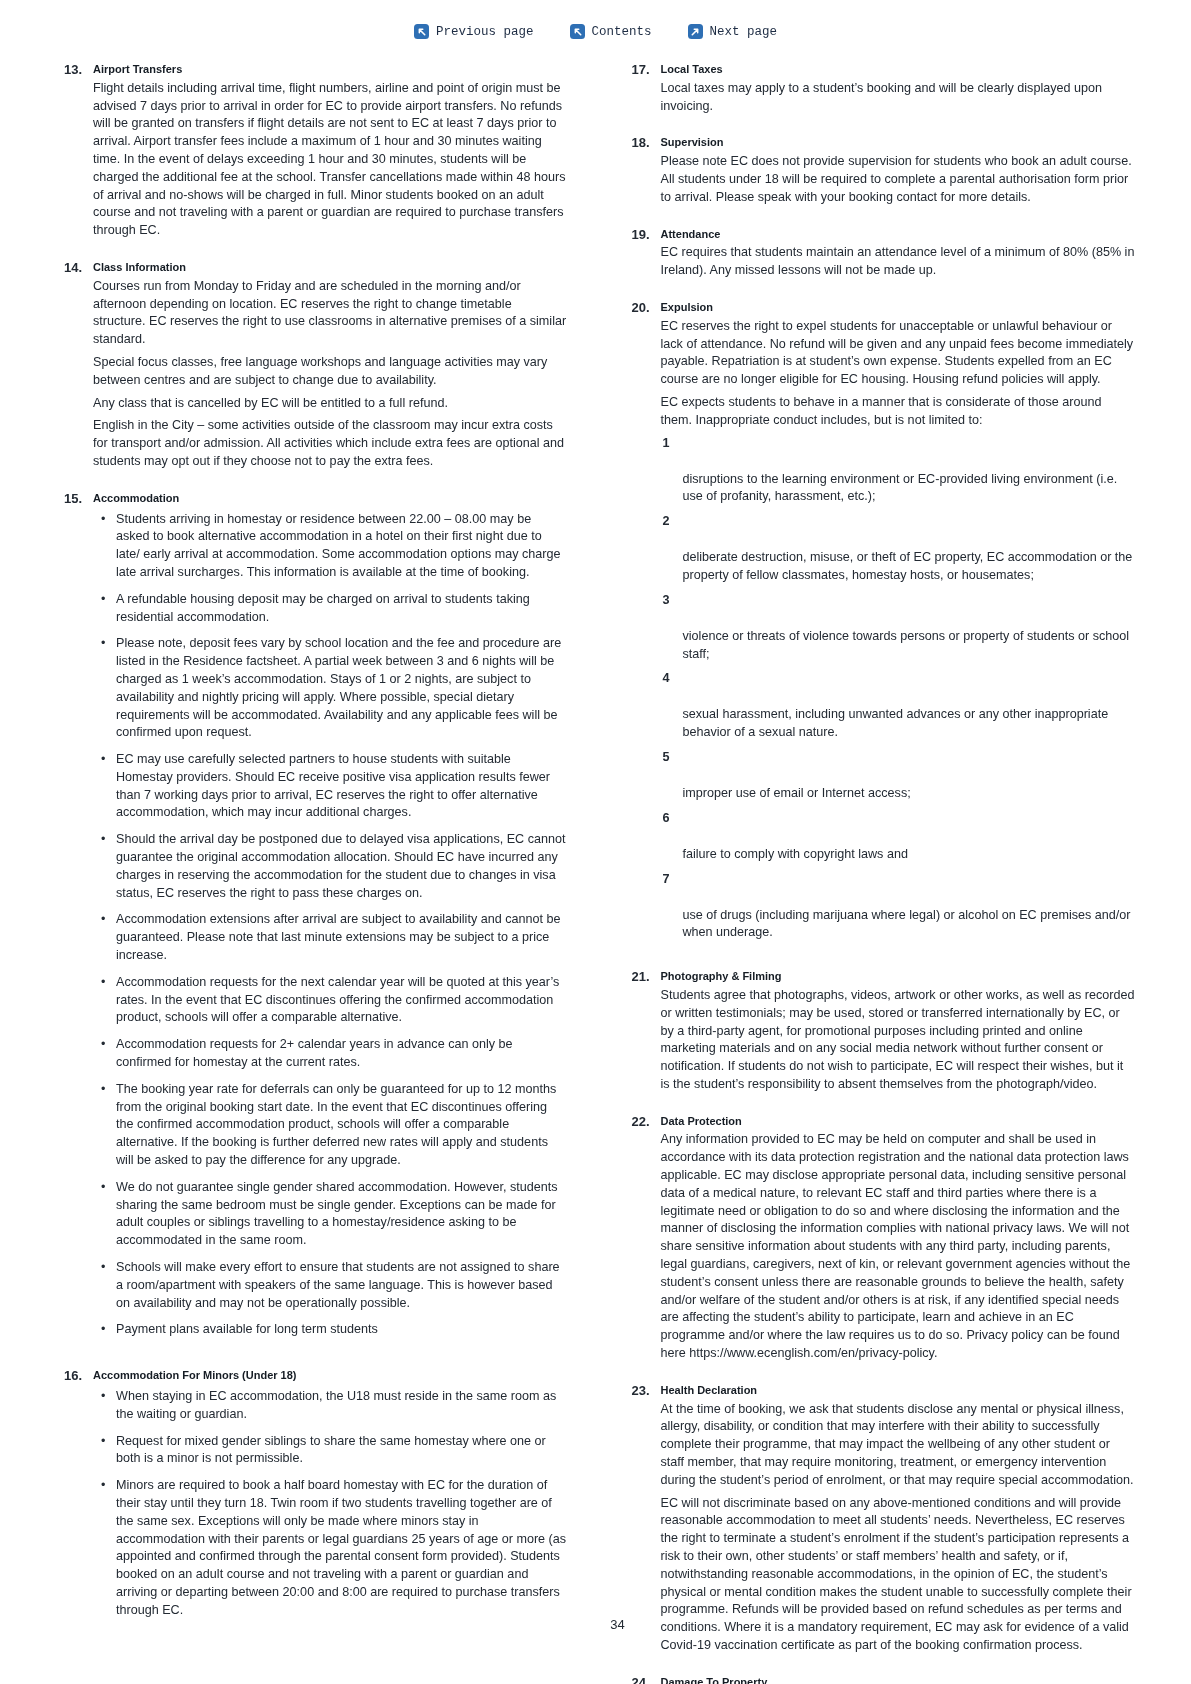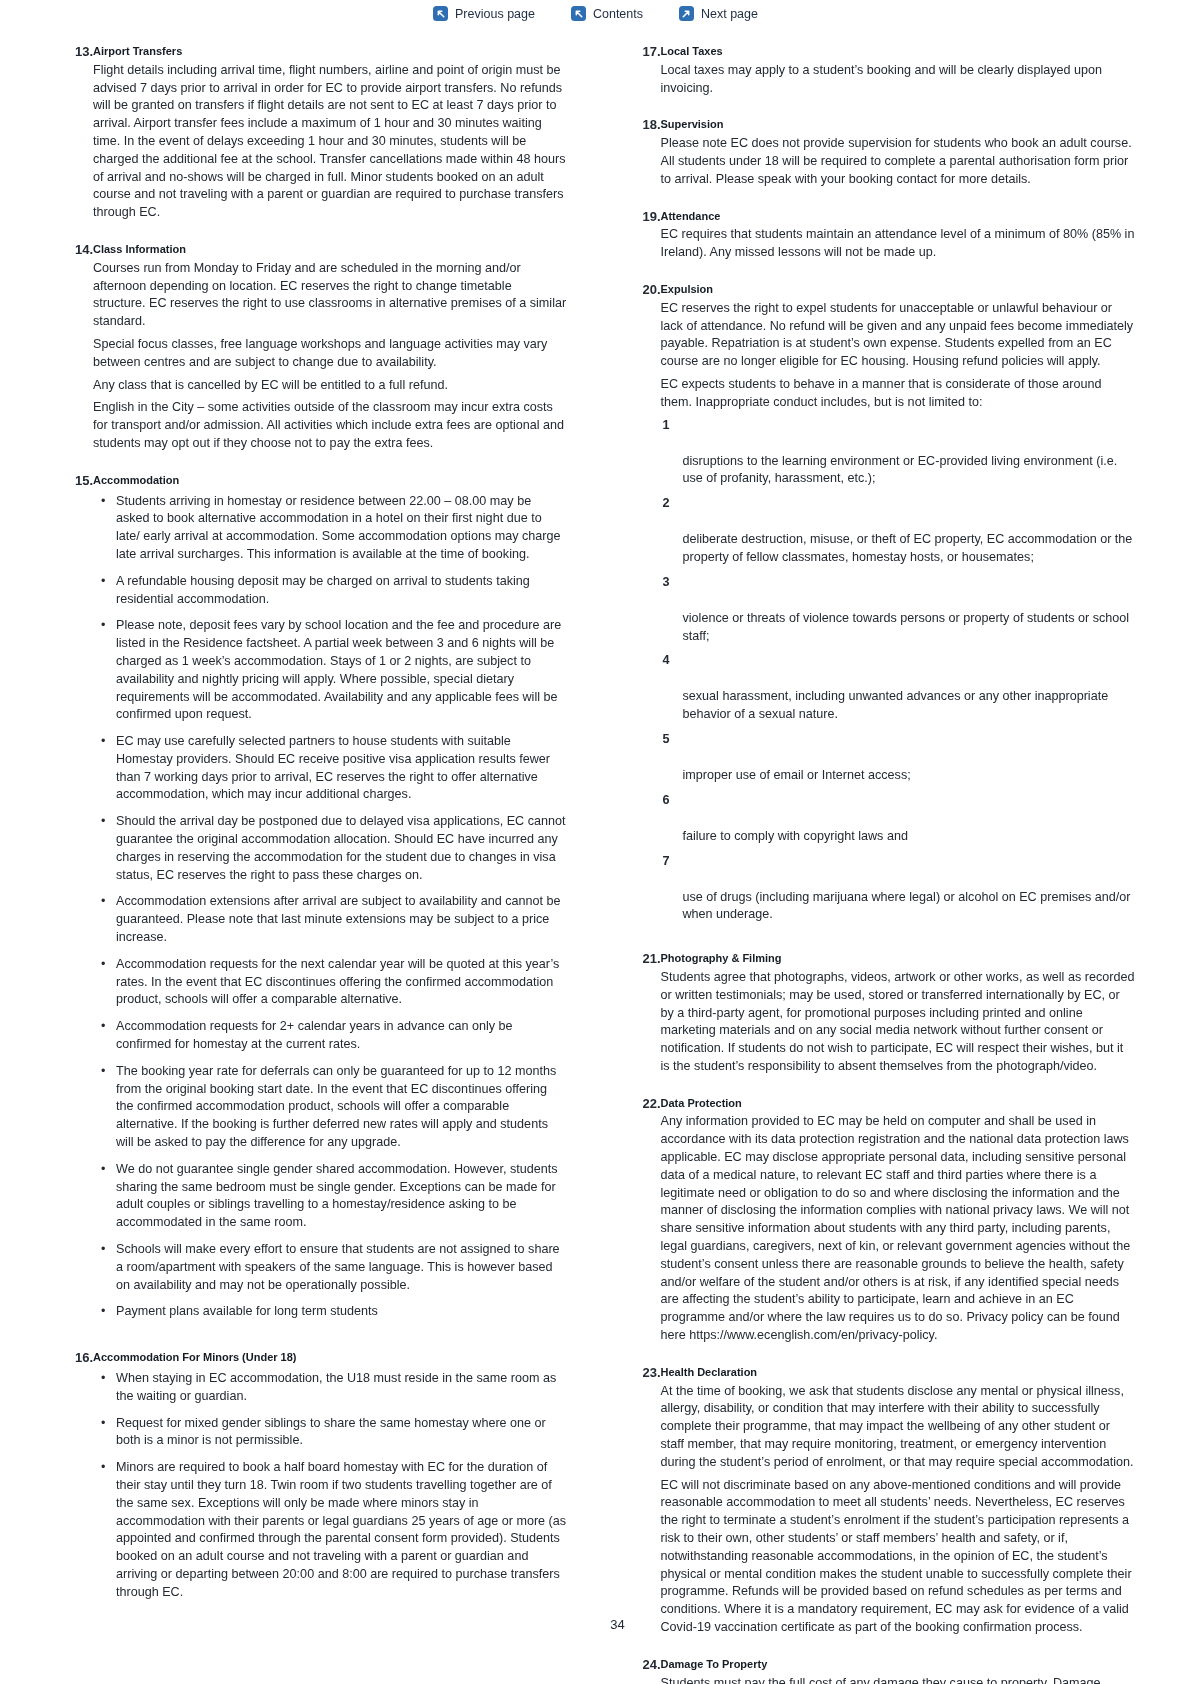--- a/index.html
+++ b/index.html
@@ -7,21 +7,21 @@
   body {
     width:1191px; height:1684px;
     background:#ffffff;
     font-family:"Liberation Sans", sans-serif;
     color:#232a33;
     position:relative;
     overflow:hidden;
   }
   .topnav {
     display:flex; justify-content:center; align-items:center;
-    gap:36px; padding-top:6px;
+    gap:36px; padding-top:24px;font-family:Liberation Mono, monospace;
   }
   .nav-link {
     display:flex; align-items:center; gap:7px;
     font-size:12.5px; color:#1e2d44; font-weight:500;
     text-decoration:none; cursor:pointer;
   }
   .nav-icon {
     width:15px; height:15px; border-radius:3.5px;
     background:#2e6fb4; display:flex; align-items:center; justify-content:center;
     flex:none;
@@ -33,21 +33,21 @@
   }
   .col { flex:1; min-width:0; }
   .section {
     display:grid;
     grid-template-columns:29px 1fr;
     margin-bottom:19px;
     font-size:12.6px; line-height:17.8px;
   }
   .sec-num {
     grid-column:1; grid-row:1;
-    font-weight:700; font-size:13px; line-height:17.8px;text-align:right;
+    font-weight:700; font-size:13px; line-height:17.8px;
   }
   .sec-title {
     grid-column:2; grid-row:1;
     font-weight:700; font-size:11px; line-height:17.8px;
     margin:0 0 1px 0; color:#151c24;
   }
   .sec-body { grid-column:2; grid-row:2; }
   .para { margin:0 0 5px 0; }
   .para:last-child { margin-bottom:0; }
   ul.bullets { list-style:none; margin:2px 0 0 0; padding:0; }

